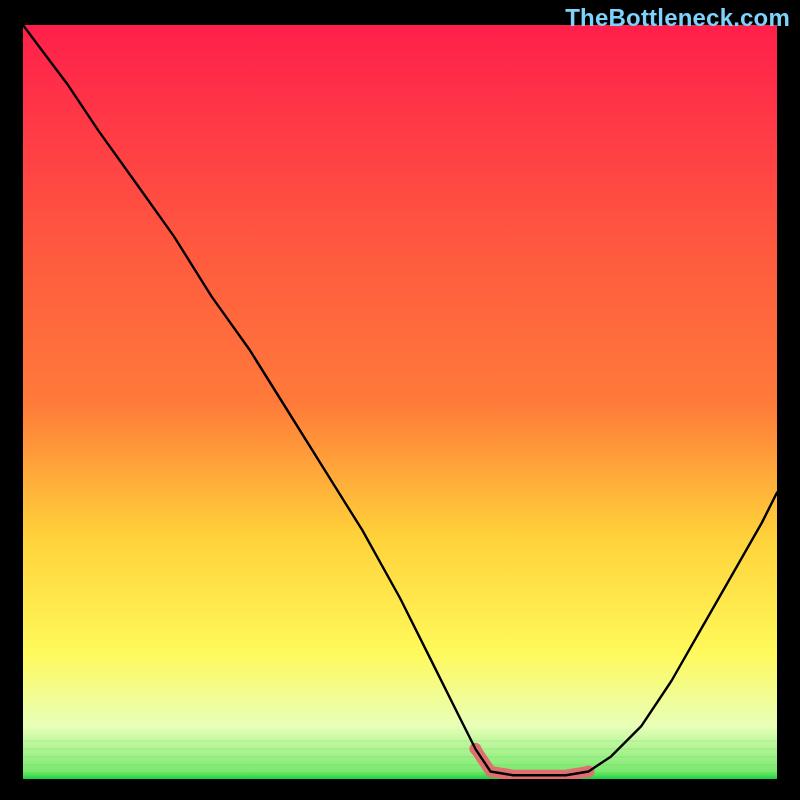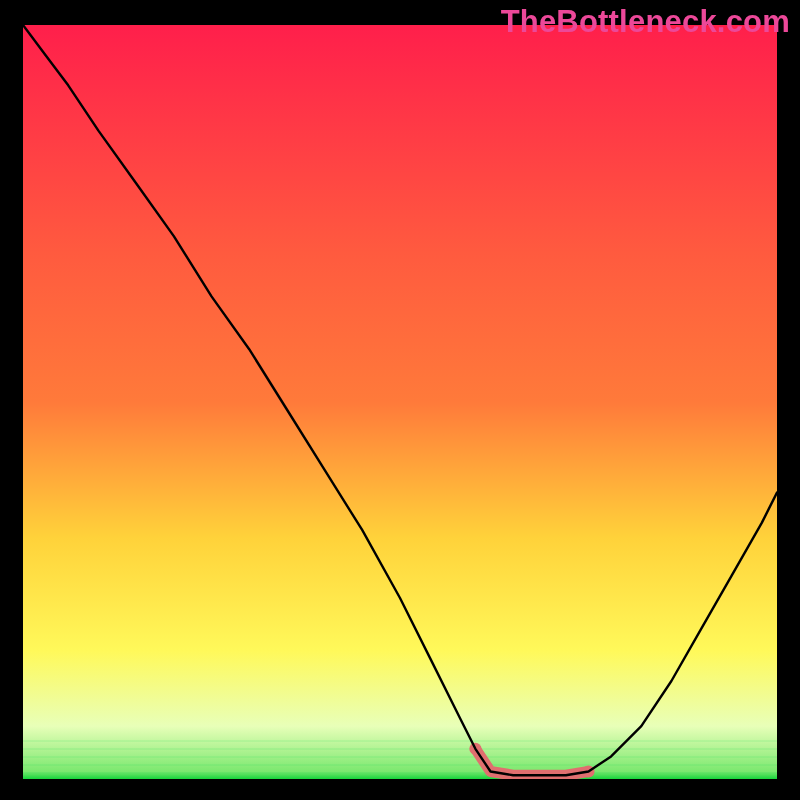--- a/index.html
+++ b/index.html
@@ -8,23 +8,23 @@
     position: relative;
     width: 800px;
     height: 800px;
     background: #000;
   }
   .watermark {
     position: absolute;
     top: 4px;
     right: 10px;
     font-family: Arial, Helvetica, sans-serif;
-    font-size: 31px;
+    font-size: 24px;
     font-weight: 600;
-    color: #ec4899;
+    color: #7dd3fc;
     letter-spacing: 0.2px;
     z-index: 5;
   }
   .plot {
     position: absolute;
     left: 23px;
     top: 25px;
     width: 754px;
     height: 754px;
     overflow: hidden;

